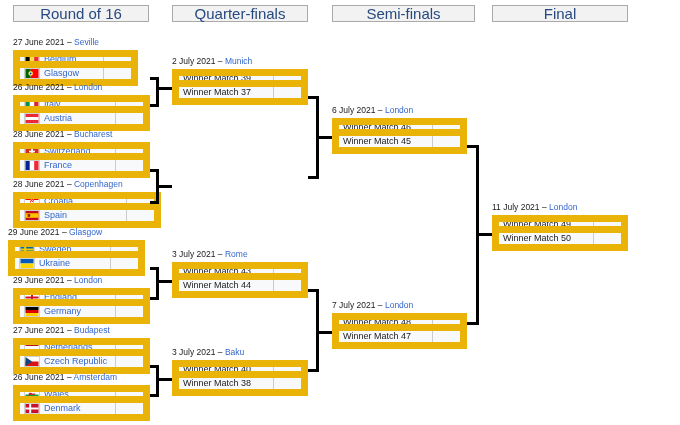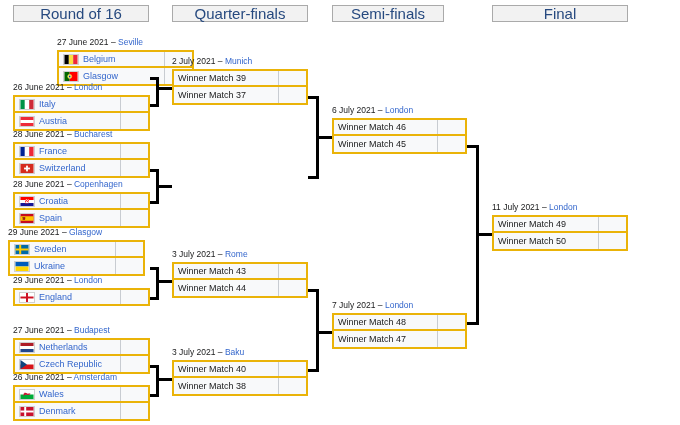--- a/index.html
+++ b/index.html
@@ -50,21 +50,21 @@
     color: #202122;
     white-space: nowrap;
   }
   .match-date .venue {
     color: #3366cc;
   }
   .match-row {
     position: relative;
     height: 18px;
     box-sizing: border-box;
-    border: 2px solid #eab308;
+    border: 7px solid #eab308;
     background: #f8f9fa;
     display: flex;
     align-items: center;
   }
   .match-row + .match-row {
     border-top: none;
   }
   .team-cell {
     flex: 1 1 auto;
     display: flex;
@@ -110,23 +110,23 @@
   }
   .conn-v { width: 3px; }
   .conn-h { height: 3px; }
 </style>
 </head>
 <body>
 
 <div id="bracket">
     <div class="round-header" style="left: 13px; top: 5px; width: 136px;">Round of 16</div>
     <div class="round-header" style="left: 172px; top: 5px; width: 136px;">Quarter-finals</div>
-    <div class="round-header" style="left: 332px; top: 5px; width: 112px;">Semi-finals</div>
+    <div class="round-header" style="left: 332px; top: 5px; width: 143px;">Semi-finals</div>
     <div class="round-header" style="left: 492px; top: 5px; width: 136px;">Final</div>
-    <div class="match" style="left: 13px; top: 50px; width: 137px; margin-left: 44px;">
+    <div class="match" style="left: 13px; top: 50px; width: 125px;">
       <div class="match-date"><span>27 June 2021 – </span><span class="venue">Seville</span></div>
       <div class="match-row">
         <div class="team-cell">
           <span class="flag">
             <svg viewBox="0 0 16 11">
               <rect width="5.34" height="11" x="0" fill="#000"></rect>
               <rect width="5.33" height="11" x="5.34" fill="#fae042"></rect>
               <rect width="5.33" height="11" x="10.67" fill="#ed2939"></rect>
             </svg>
           </span>
@@ -177,44 +177,44 @@
         </div>
         <div class="score-cell"></div>
       </div>
     </div>
     <div class="match" style="left: 13px; top: 142px; width: 137px;">
       <div class="match-date"><span>28 June 2021 – </span><span class="venue">Bucharest</span></div>
       <div class="match-row">
         <div class="team-cell">
           <span class="flag">
             <svg viewBox="0 0 16 11">
+              <rect width="16" height="11" fill="#d52b1e"></rect>
+              <rect x="6.9" y="2" width="2.2" height="7" fill="#fff"></rect>
+              <rect x="4.4" y="4.4" width="7.2" height="2.2" fill="#fff"></rect>
+            </svg>
+          </span>
+          <span class="team-name">Switzerland</span>
+        </div>
+        <div class="score-cell"></div>
+      </div>
+      <div class="match-row">
+        <div class="team-cell">
+          <span class="flag">
+            <svg viewBox="0 0 16 11">
               <rect width="5.34" height="11" x="0" fill="#002395"></rect>
               <rect width="5.33" height="11" x="5.34" fill="#fff"></rect>
               <rect width="5.33" height="11" x="10.67" fill="#ed2939"></rect>
             </svg>
           </span>
           <span class="team-name">France</span>
         </div>
         <div class="score-cell"></div>
       </div>
-      <div class="match-row">
-        <div class="team-cell">
-          <span class="flag">
-            <svg viewBox="0 0 16 11">
-              <rect width="16" height="11" fill="#d52b1e"></rect>
-              <rect x="6.9" y="2" width="2.2" height="7" fill="#fff"></rect>
-              <rect x="4.4" y="4.4" width="7.2" height="2.2" fill="#fff"></rect>
-            </svg>
-          </span>
-          <span class="team-name">Switzerland</span>
-        </div>
-        <div class="score-cell"></div>
-      </div>
-    </div>
-    <div class="match" style="left: 13px; top: 192px; width: 137px;">
+    </div>
+    <div class="match" style="left: 13px; top: 192px; width: 148px;">
       <div class="match-date"><span>28 June 2021 – </span><span class="venue">Copenhagen</span></div>
       <div class="match-row">
         <div class="team-cell">
           <span class="flag">
             <svg viewBox="0 0 16 11">
               <rect width="16" height="3.67" fill="#ff0000"></rect>
               <rect width="16" height="3.67" y="3.67" fill="#fff"></rect>
               <rect width="16" height="3.66" y="7.34" fill="#171796"></rect>
               <rect x="6" y="2.5" width="4" height="5" fill="#fff" stroke="#ff0000" stroke-width="0.4"></rect>
               <rect x="6" y="2.5" width="1" height="1.2" fill="#ff0000"></rect>
@@ -276,20 +276,33 @@
       <div class="match-row">
         <div class="team-cell">
           <span class="flag">
             <svg viewBox="0 0 16 11">
               <rect width="16" height="11" fill="#fff"></rect>
               <rect x="0" y="4.3" width="16" height="2.4" fill="#ce1124"></rect>
               <rect x="6.8" y="0" width="2.4" height="11" fill="#ce1124"></rect>
             </svg>
           </span>
           <span class="team-name">England</span>
+        </div>
+        <div class="score-cell"></div>
+      </div>
+      <div class="match-row">
+        <div class="team-cell">
+          <span class="flag">
+            <svg viewBox="0 0 16 11">
+              <rect width="16" height="3.67" fill="#000"></rect>
+              <rect width="16" height="3.67" y="3.67" fill="#dd0000"></rect>
+              <rect width="16" height="3.66" y="7.34" fill="#ffce00"></rect>
+            </svg>
+          </span>
+          <span class="team-name">Germany</span>
         </div>
         <div class="score-cell"></div>
       </div>
     </div>
     <div class="match" style="left: 13px; top: 338px; width: 137px;">
       <div class="match-date"><span>27 June 2021 – </span><span class="venue">Budapest</span></div>
       <div class="match-row">
         <div class="team-cell">
           <span class="flag">
             <svg viewBox="0 0 16 11">

